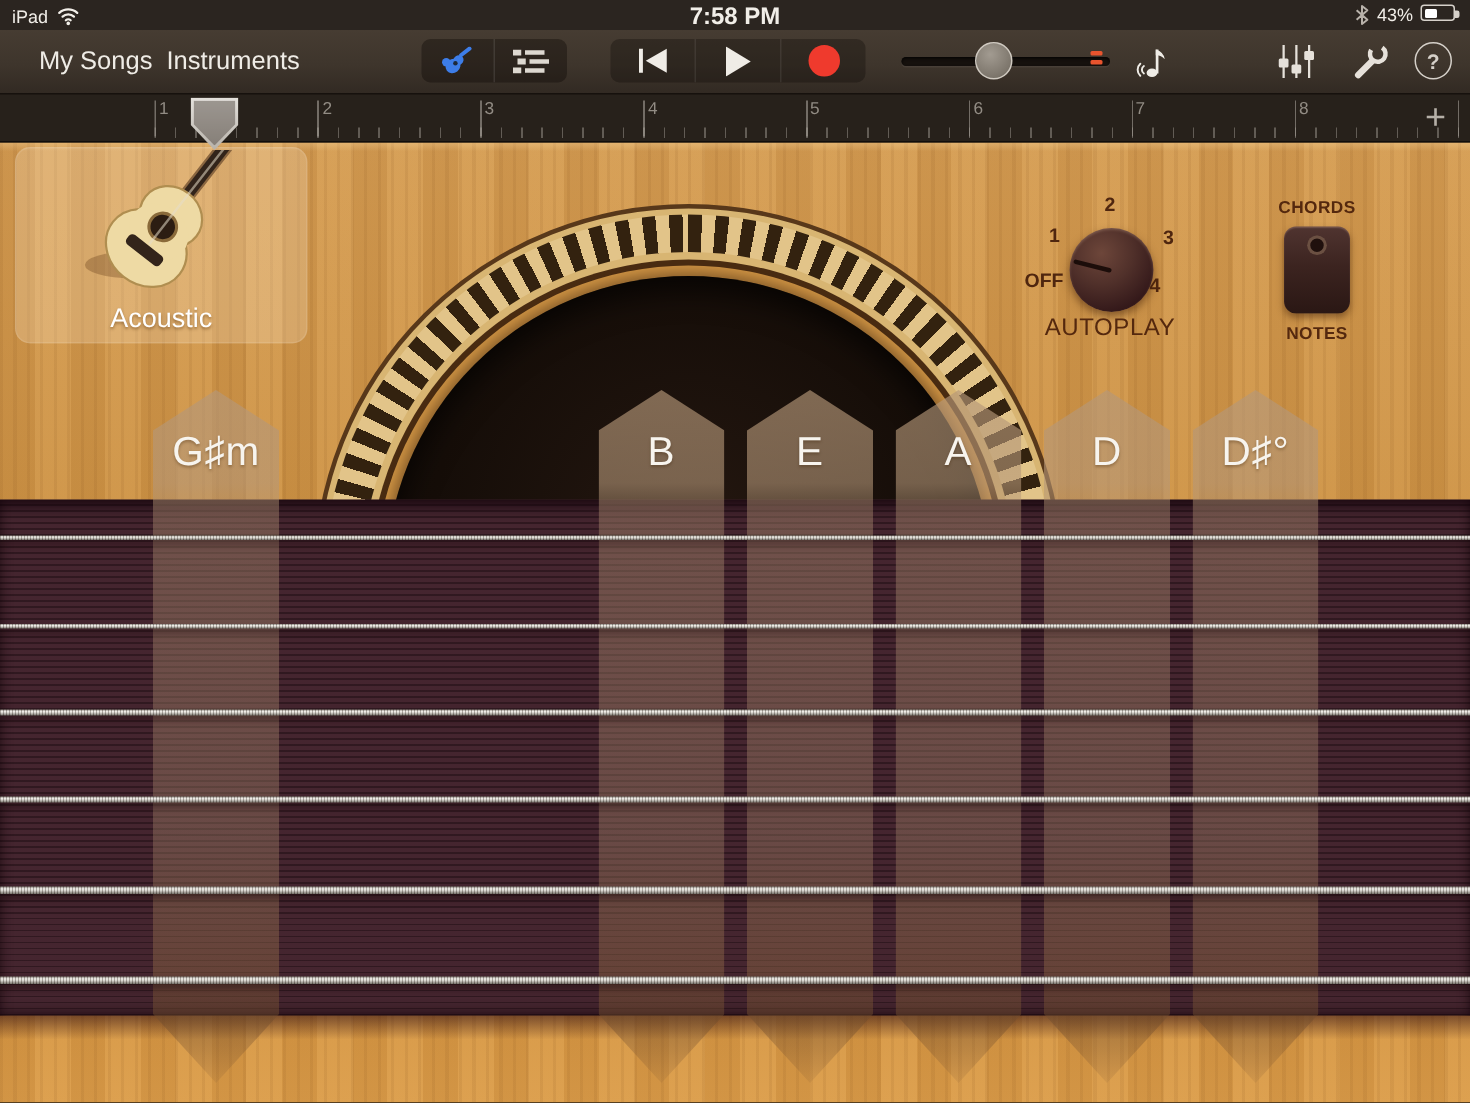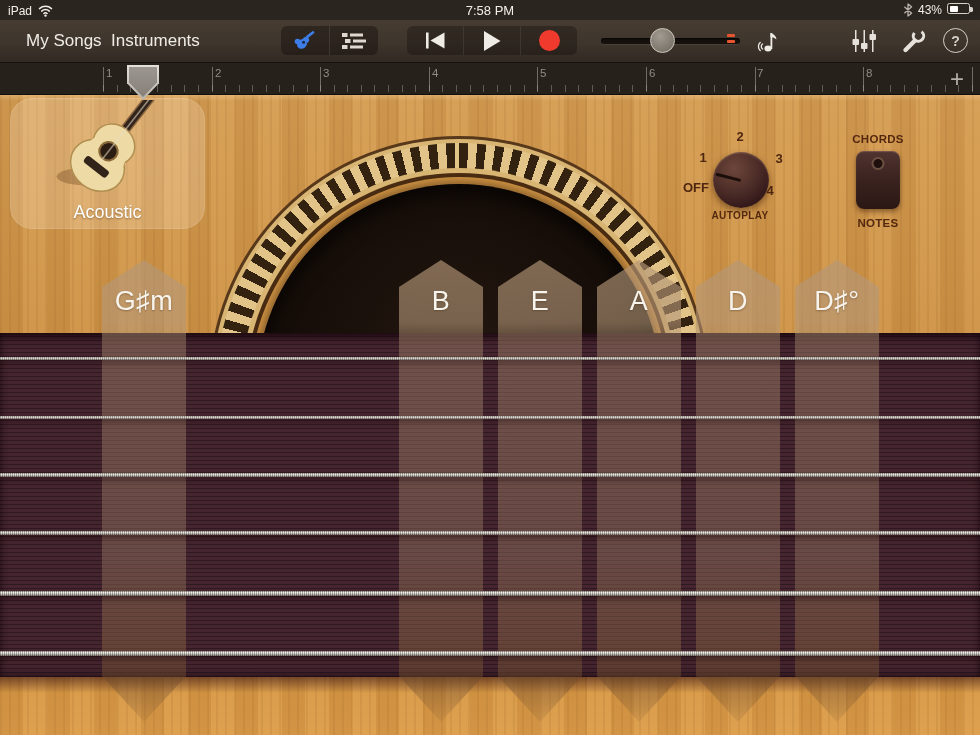--- a/index.html
+++ b/index.html
@@ -2,21 +2,21 @@
 <html><head>
 <meta charset="utf-8">
 <style>
   html,body{margin:0;padding:0;background:#000;}
   *{box-sizing:border-box;font-family:"Liberation Sans","DejaVu Sans",sans-serif;}
   #app{position:relative;width:980px;height:735px;overflow:hidden;background:#2b2520;user-select:none;}
 
   
   .status-bar{position:absolute;left:0;top:0;width:980px;height:20px;z-index:60;color:#f1eee8;font-size:12px;}
   .status-left{position:absolute;left:8px;top:3px;display:flex;align-items:center;gap:5px;}
-  .status-time{position:absolute;left:0;right:0;top:3px;text-align:center;font-weight:normal;font-size:13px;}
+  .status-time{position:absolute;left:0;right:0;top:3px;text-align:center;font-weight:bold;font-size:16px;}
   .status-right{position:absolute;right:10px;top:3px;display:flex;align-items:flex-start;gap:5px;}
   .battery{position:relative;width:23px;height:11px;border:1px solid #d6d1ca;border-radius:2.5px;}
   .battery-fill{position:absolute;left:1.5px;top:1.5px;bottom:1.5px;width:42%;background:#ffffff;border-radius:1px;}
   .battery-tip{position:absolute;right:-3.5px;top:3px;width:2.5px;height:5px;background:#d6d1ca;border-radius:0 1.5px 1.5px 0;}
 
   
   .nav-bar{position:absolute;left:0;top:20px;width:980px;height:42px;z-index:55;
     background:linear-gradient(180deg,#463c32 0%,#3e352c 55%,#322a23 100%);}
   .nav-btn{position:absolute;top:11px;color:#efece6;font-size:17px;cursor:pointer;white-space:nowrap;}
   .seg{position:absolute;left:281px;top:6px;width:97px;height:29px;background:rgba(12,8,5,0.38);
@@ -67,33 +67,33 @@
   .rosette-checker{left:216px;top:48px;width:486px;height:486px;z-index:4;
     background:repeating-conic-gradient(#33220f 0deg 2.15deg,#e2c489 2.15deg 4.3deg);}
   .rosette-tan{left:241px;top:73px;width:436px;height:436px;background:#d8b572;z-index:4;}
   .rosette-dark{left:246px;top:78px;width:426px;height:426px;background:#4a2c12;z-index:4;}
   .rosette-wood{left:250px;top:82px;width:418px;height:418px;background:#cd9243;z-index:4;}
   .soundhole{left:257px;top:89px;width:404px;height:404px;z-index:4;
     background:radial-gradient(circle at 50% 42%,#241710 0%,#150d08 55%,#0e0805 100%);
     box-shadow:inset 0 8px 20px rgba(0,0,0,0.7),0 0 7px 3px rgba(60,35,15,0.45);}
 
   .instrument-card{position:absolute;left:10px;top:3px;width:195px;height:131px;z-index:20;
-    background:rgba(255,240,214,0.24);border-radius:22px;box-shadow:inset 0 0 0 1px rgba(255,255,255,0.10);cursor:pointer;}
+    background:rgba(255,240,214,0.24);border-radius:10px;box-shadow:inset 0 0 0 1px rgba(255,255,255,0.10);cursor:pointer;}
   .instrument-label{position:absolute;left:0;right:0;bottom:6px;text-align:center;color:#ffffff;
     font-size:18px;text-shadow:0 1px 2px rgba(90,50,10,0.5);}
   .instrument-art{position:absolute;left:22px;top:2px;}
 
   .knob-num{position:absolute;z-index:20;color:#4f260f;font-size:13px;font-weight:bold;transform:translate(-50%,-50%);}
   .autoplay-knob{position:absolute;left:713px;top:57px;width:56px;height:56px;border-radius:50%;z-index:20;cursor:pointer;
     background:radial-gradient(circle at 38% 30%,#6d463a 0%,#50302a 40%,#34191a 75%,#27110f 100%);
     box-shadow:0 3px 6px rgba(70,35,10,0.55),inset 0 1px 2px rgba(255,215,180,0.25);}
   .knob-pointer{position:absolute;right:50%;top:calc(50% - 1.5px);width:26px;height:3px;border-radius:2px;
     background:rgba(16,6,4,0.85);transform-origin:100% 50%;transform:rotate(14deg);}
   .autoplay-title{position:absolute;left:740px;top:115px;transform:translateX(-50%);z-index:20;
-    color:#54280e;font-size:10px;font-weight:bold;letter-spacing:0.4px;}
+    color:#54280e;font-size:16px;font-weight:normal;letter-spacing:0.4px;}
 
   .switch-label{position:absolute;left:878px;transform:translateX(-50%);z-index:20;
     color:#54280e;font-size:11.5px;font-weight:bold;letter-spacing:0.3px;white-space:nowrap;}
   .mode-switch{position:absolute;left:856px;top:56px;width:44px;height:58px;border-radius:8px;z-index:20;cursor:pointer;
     background:linear-gradient(180deg,#503430 0%,#3c2420 45%,#2a1714 100%);
     box-shadow:0 3px 5px rgba(70,35,10,0.5),inset 0 1px 1px rgba(255,210,180,0.22);}
   .switch-dot{position:absolute;left:50%;top:6px;transform:translateX(-50%);width:13px;height:13px;border-radius:50%;
     background:#20100d;border:2px solid rgba(200,160,130,0.45);}
 
   .fretboard{position:absolute;left:0;top:238px;width:980px;height:344px;z-index:10;

